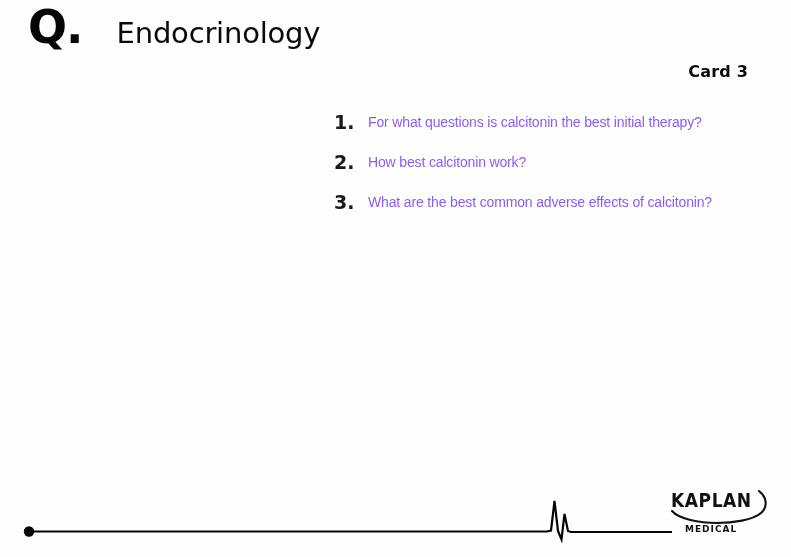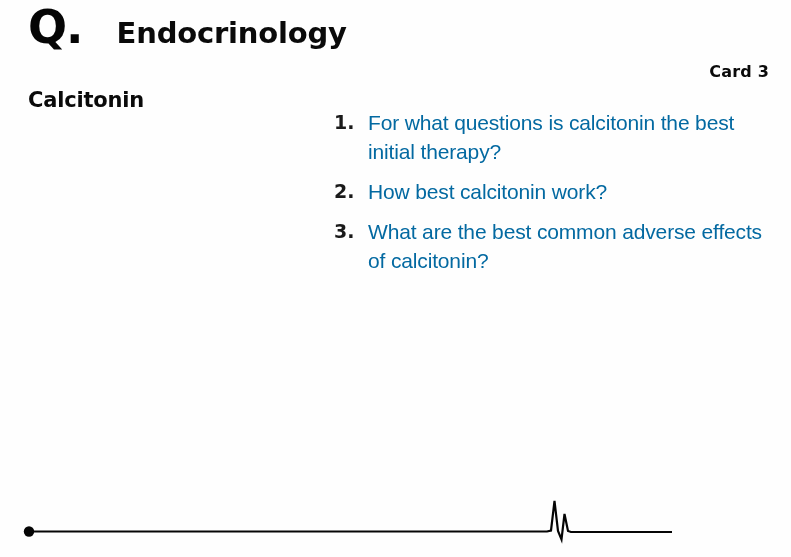--- a/index.html
+++ b/index.html
@@ -34,31 +34,31 @@
     font-family: "DejaVu Sans", sans-serif;
     font-size: 46px;
     font-weight: bold;
     color: #050505;
     line-height: 1;
     letter-spacing: -1px;
   }
   .category-title {
     font-family: "DejaVu Sans", sans-serif;
     font-size: 29px;
-    font-weight: bold;
+    font-weight: normal;
     color: #0a0a0a;
     line-height: 1;
     margin-left: 34px;
     letter-spacing: -0.2px;
   }
 
   
   .card-number {
     position: absolute;
-    right: 22px;
+    right: 43px;
     top: 62px;
     font-family: "DejaVu Sans", sans-serif;
     font-size: 16px;
     font-weight: bold;
     color: #0a0a0a;
     letter-spacing: 0.2px;
   }
 
   
   .topic {
@@ -88,23 +88,23 @@
     flex: 0 0 34px;
     font-family: "DejaVu Sans", sans-serif;
     font-size: 19px;
     font-weight: bold;
     color: #1a1a1a;
     line-height: 29px;
   }
   .question-text {
     flex: 1 1 auto;
     font-family: "Liberation Sans", sans-serif;
-    font-size: 21px;
+    font-size: 14px;
     font-weight: normal;
-    color: #0369a1;
+    color: #8b5cf6;
     line-height: 29px;
     letter-spacing: -0.15px;
   }
 
   
   .ekg {
     position: absolute;
     left: 0;
     bottom: 0;
     width: 791px;
@@ -155,21 +155,20 @@
 
 <div class="card">
 
   <div class="header">
     <span class="q-mark">Q.</span>
     <span class="category-title">Endocrinology</span>
   </div>
 
   <div class="card-number">Card 3</div>
 
-  <div class="topic">Calcitonin</div>
 
   <div class="question-list">
     <div class="question-item">
       <span class="question-num">1.</span>
       <span class="question-text">For what questions is calcitonin the best initial therapy?</span>
     </div>
     <div class="question-item">
       <span class="question-num">2.</span>
       <span class="question-text">How best calcitonin work?</span>
     </div>
@@ -177,14 +176,21 @@
       <span class="question-num">3.</span>
       <span class="question-text">What are the best common adverse effects of calcitonin?</span>
     </div>
   </div>
 
   <svg class="ekg" viewBox="0 0 791 70">
     <circle cx="29" cy="531.5" r="5.2" fill="#050505" transform="translate(0,-487)"></circle>
     <path d="M 29 44.5 L 547 44.5 L 551 43.5 L 554.5 14 L 558 44 L 561.5 52.5 L 564.5 27 L 568 44 L 571 45 L 672 45" fill="none" stroke="#050505" stroke-width="2.2" stroke-linejoin="miter" stroke-linecap="butt"></path>
   </svg>
 
+  <div class="logo">
+    <svg class="logo-swoosh" viewBox="0 0 112 46">
+      <path d="M 96 6 C 104 12 105 22 98 28 C 90 35 70 38 54 38 C 36 38 16 34 9 26" fill="none" stroke="#111111" stroke-width="2.1" stroke-linecap="round"></path>
+    </svg>
+    <div class="logo-word">KAPLAN</div>
+    <div class="logo-sub">MEDICAL</div>
+  </div>
 
 </div>
 
 </body></html>

